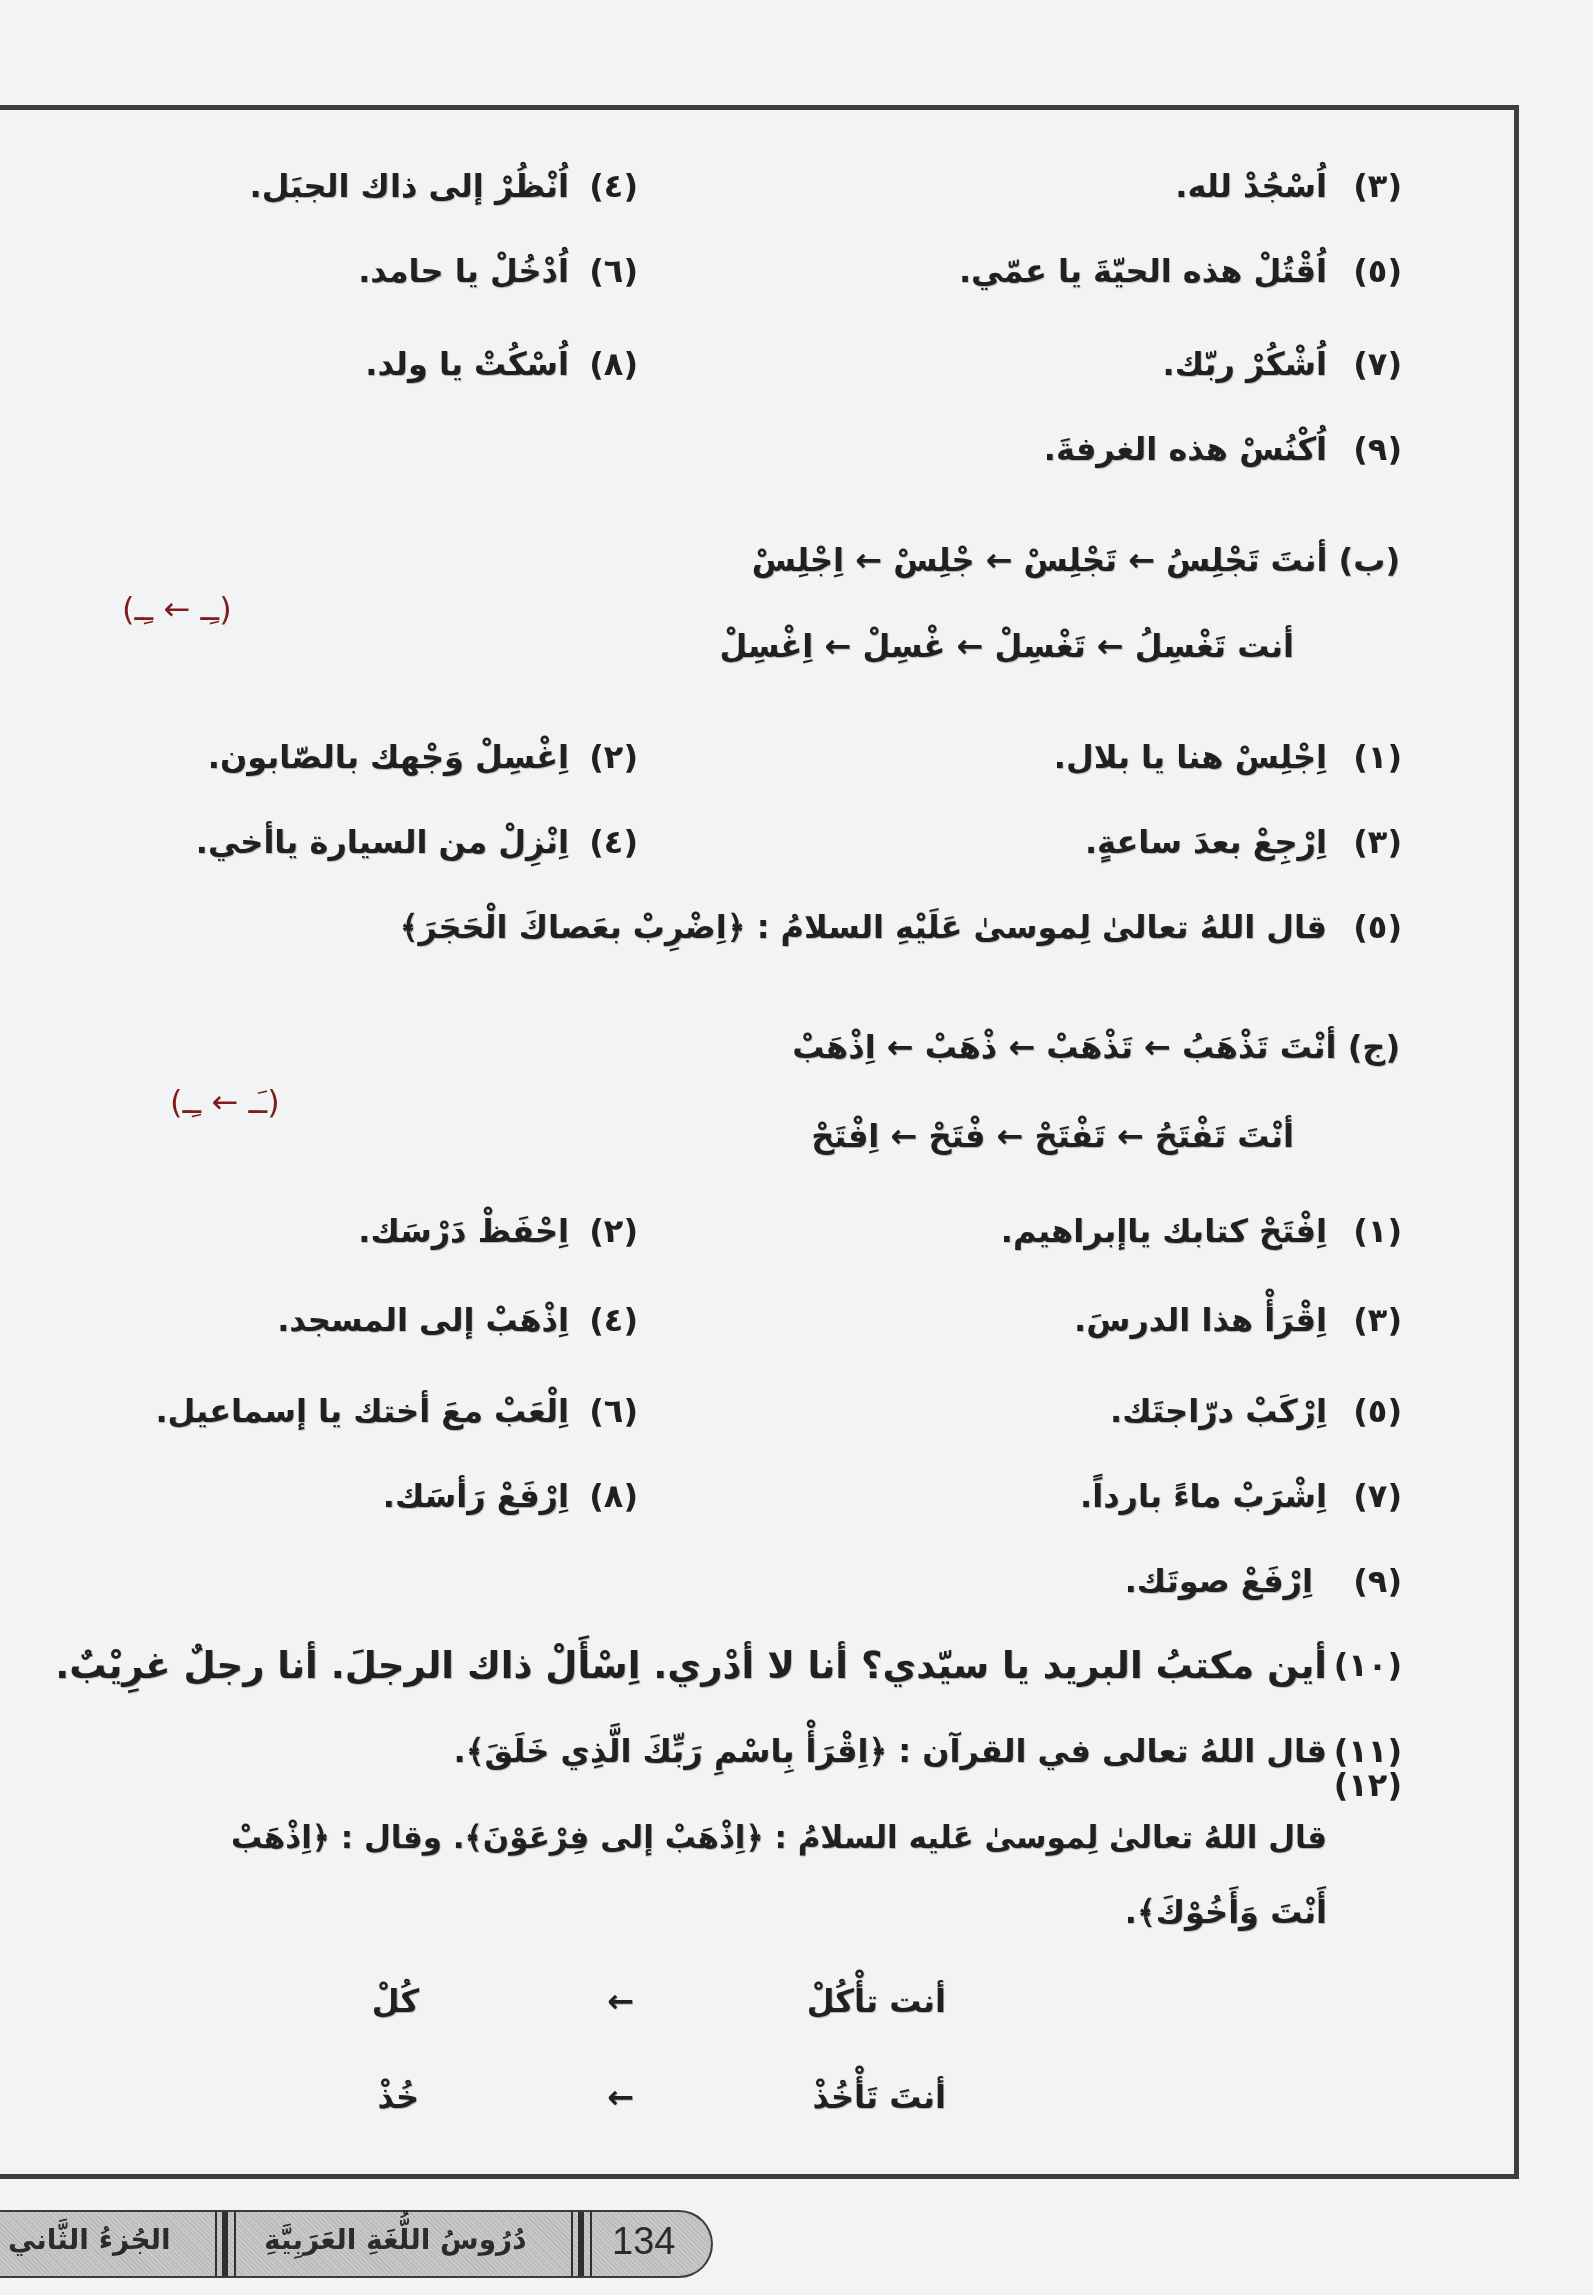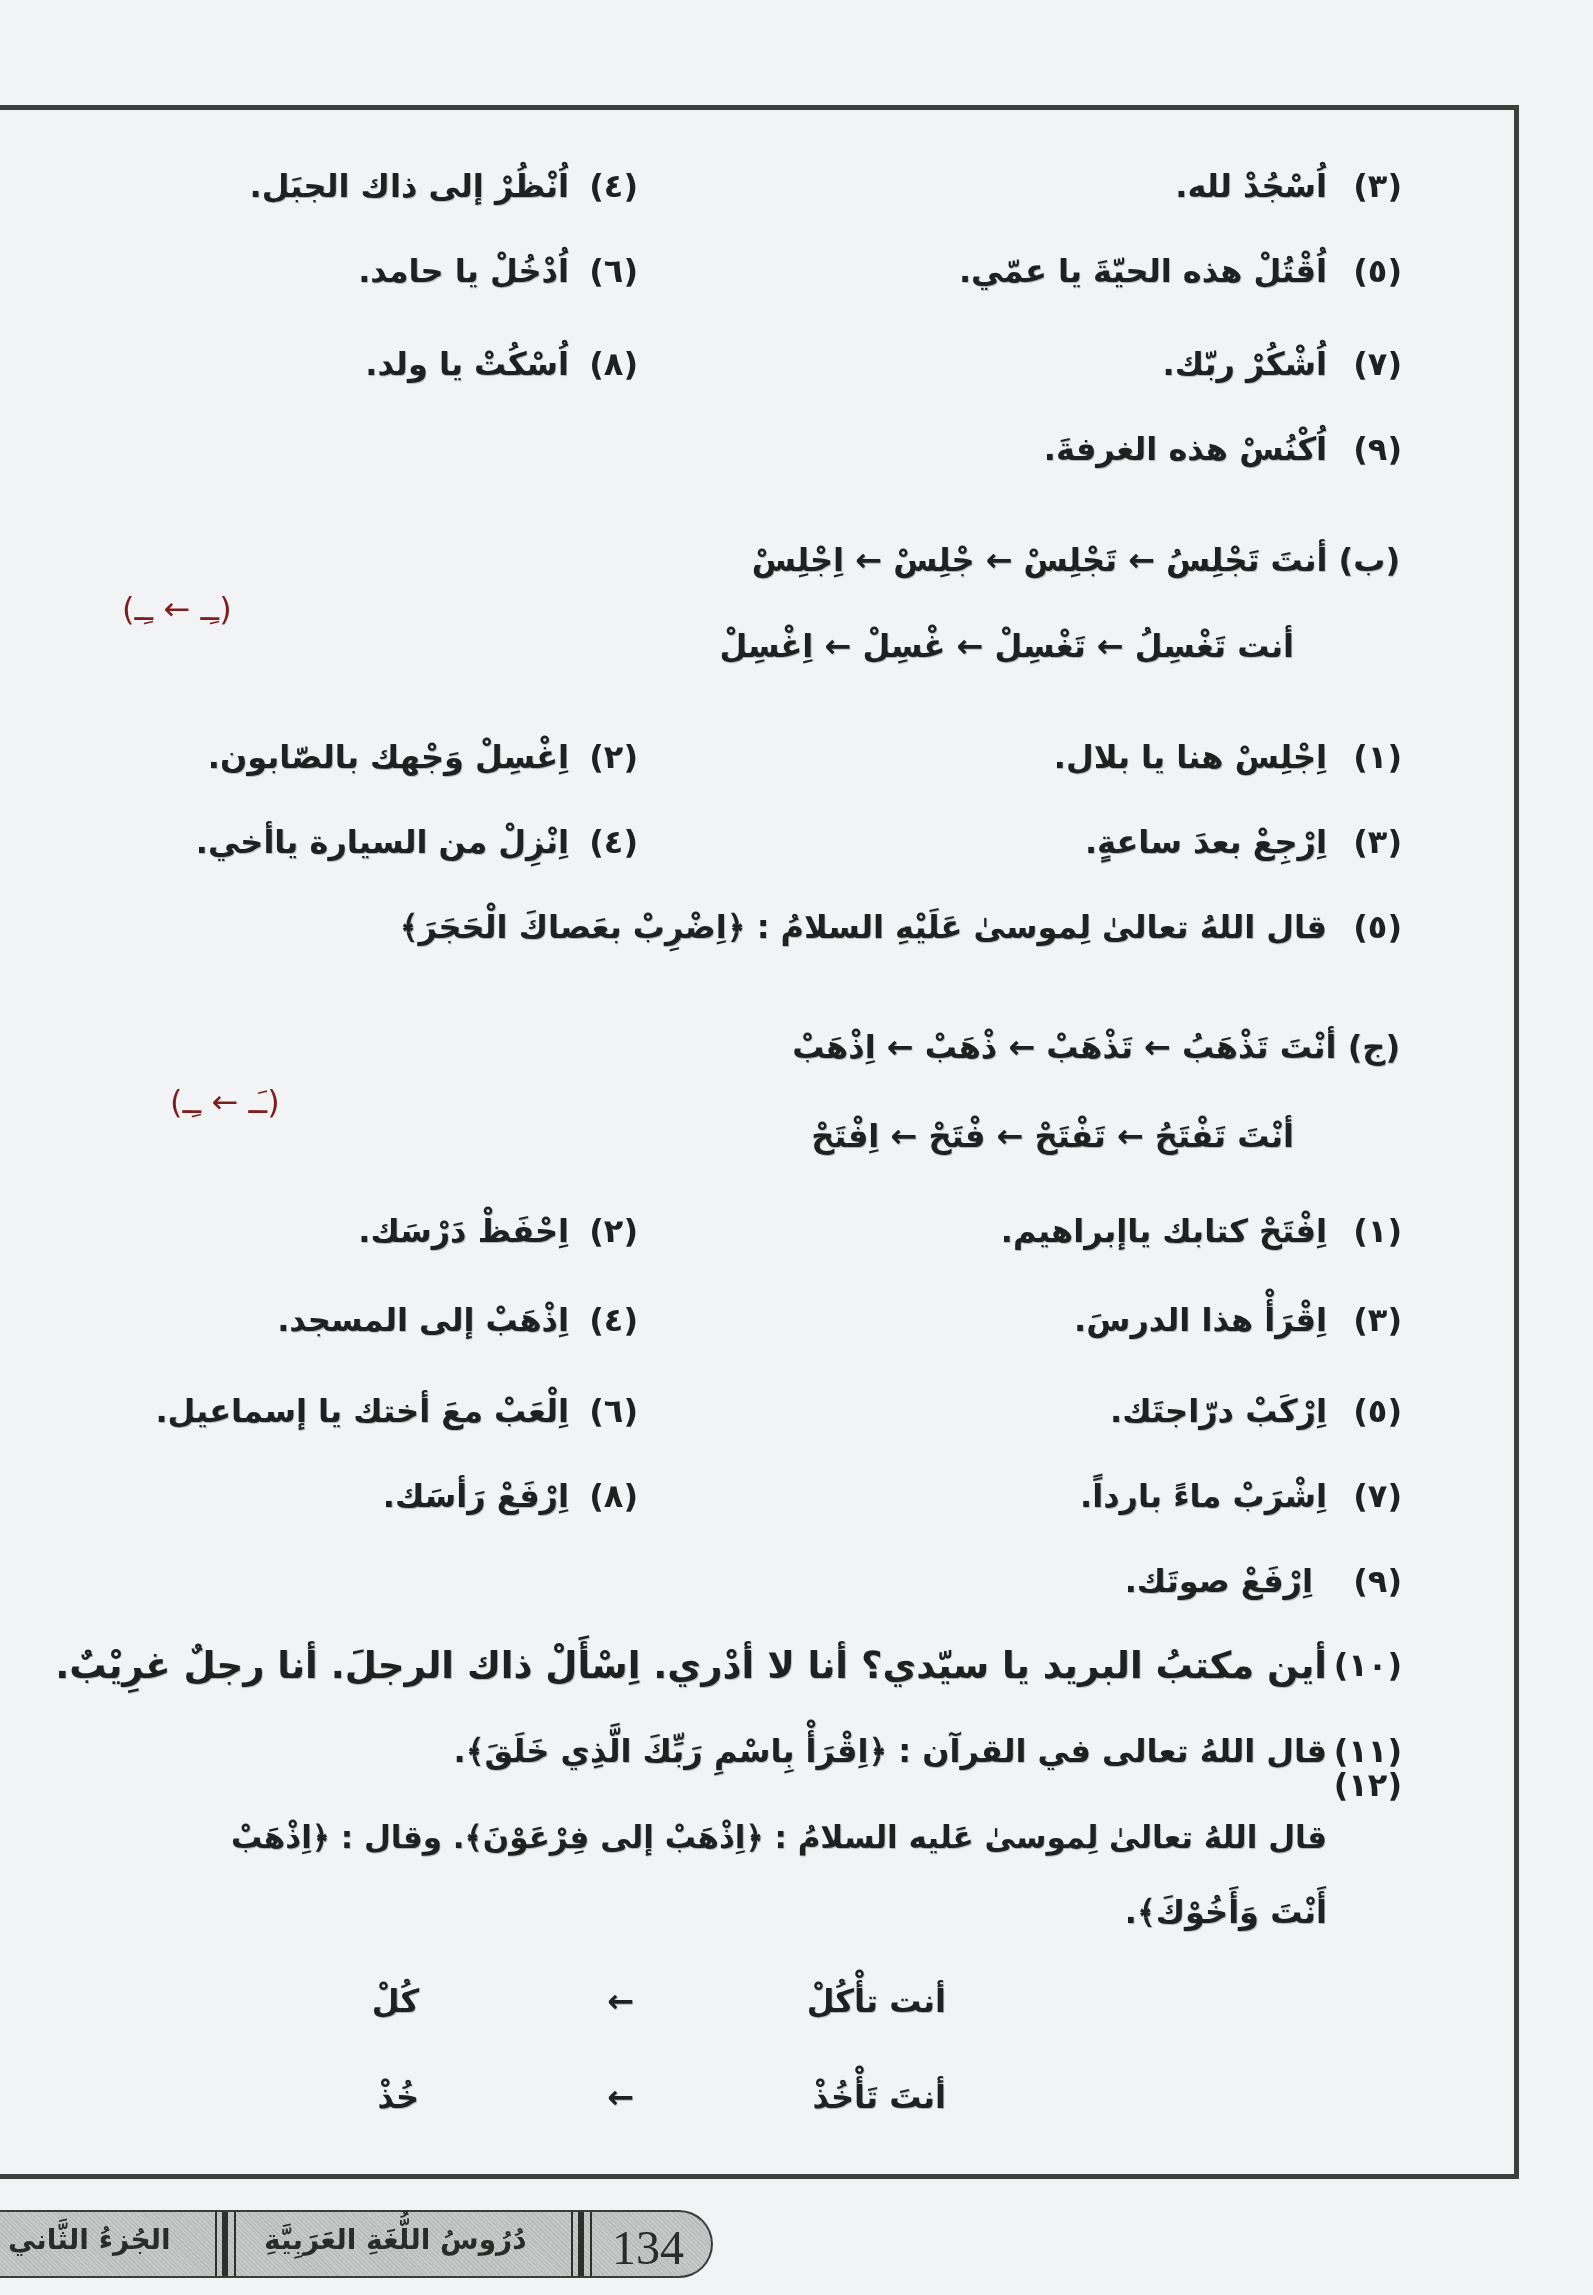--- a/index.html
+++ b/index.html
@@ -26,21 +26,21 @@
     position:absolute; left:-16px; top:2210px; width:729px; height:68px;
     background:repeating-linear-gradient(45deg,#b9bbbb 0 1.6px,#c9cbcb 1.6px 3.2px);
     border:2.4px solid #3a3c3a; border-left:none; border-radius:0 34px 34px 0; box-sizing:border-box;
   }
   .sep {
     position:absolute; top:0; bottom:0; width:21px;
     border-left:2.4px solid #2e302e; border-right:2.4px solid #2e302e; box-sizing:border-box;
   }
   .sep::after { content:""; position:absolute; left:4.9px; top:0; bottom:0; width:6.5px; background:#2e302e; }
   .ftext { position:absolute; top:11.3px; font-size:28px; font-weight:bold; color:#2a2c2a; direction:rtl; white-space:nowrap; }
-  .pnum { position:absolute; top:8px; font-size:48px; font-family:Liberation Serif, serif; color:#2a2c2a;text-align:right; }
+  .pnum { position:absolute; top:8px; font-size:38px; font-family:Liberation Sans, sans-serif; color:#2a2c2a;text-align:right; }
 </style>
 </head>
 <body>
 
 <div class="frame"></div>
 
 <div class="lbl" style="right:192px;top:162px">(٣)</div>
 <div class="line" style="right:267px;top:162px">اُسْجُدْ لله.</div>
 <div class="lbl" style="right:956px;top:162px">(٤)</div>
 <div class="line" style="right:1025px;top:162px">اُنْظُرْ إلى ذاك الجبَل.</div>

